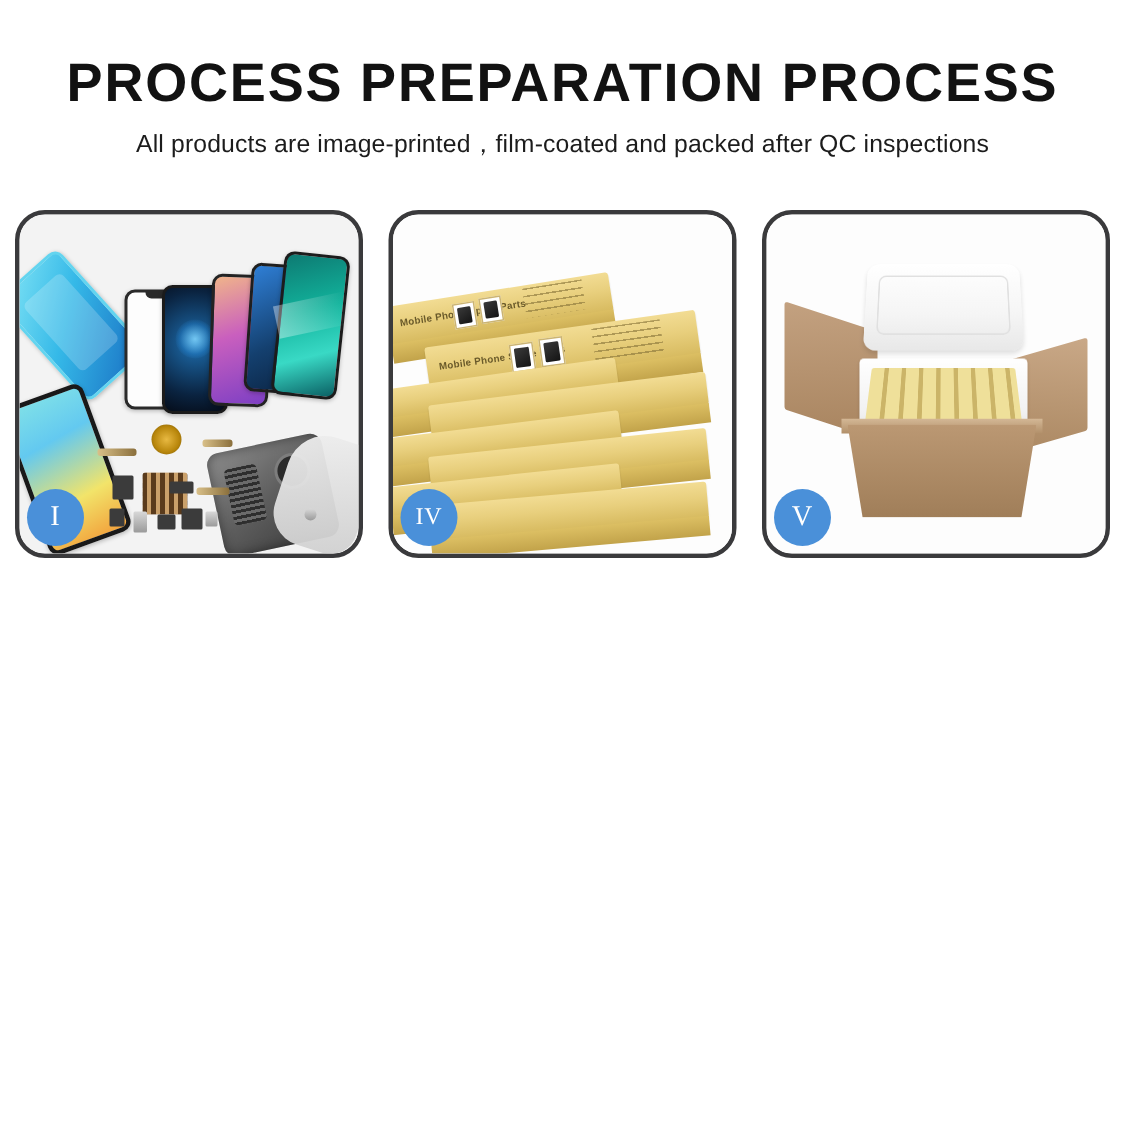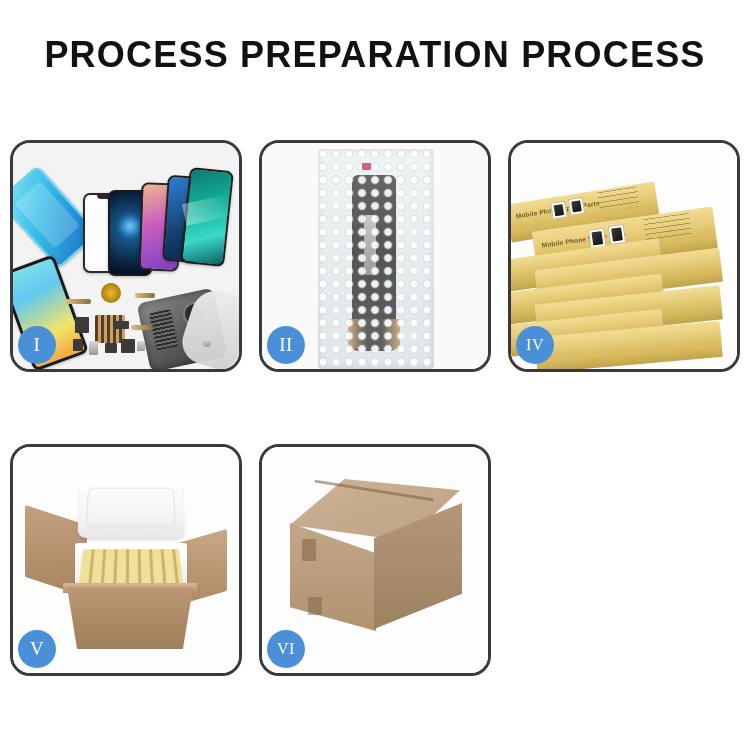--- a/index.html
+++ b/index.html
@@ -390,20 +390,21 @@
     background: rgba(128,101,70,.5); border-radius:1px;
   }
 </style>
 </head>
 <body>
 
 <div class="page">
 
   <div class="header">
     <div class="title">PROCESS PREPARATION PROCESS</div>
+    <div class="subtitle">All products are image-printed，film-coated and packed after QC inspections</div>
   </div>
 
   <div class="grid">
 
     <div class="panel">
       <div class="photo p1">
         <div class="ph ph-back"></div>
         <div class="ph ph-white"></div>
         <div class="ph ph-blue"></div>
         <div class="ph ph-purple"></div>
@@ -424,30 +425,20 @@
         <div class="part silver" style="left:76px; top:198px; width:9px; height:14px;"></div>
         <div class="part dark" style="left:92px; top:200px; width:12px; height:10px;"></div>
         <div class="part dark" style="left:108px; top:196px; width:14px; height:14px;"></div>
         <div class="part silver" style="left:124px; top:198px; width:8px; height:10px;"></div>
         <div class="part dark" style="left:100px; top:178px; width:16px; height:8px;"></div>
         <div class="part silver" style="left:190px; top:196px; width:8px; height:8px; border-radius:50%;"></div>
       </div>
       <div class="badge">I</div>
     </div>
 
-    <div class="panel">
-      <div class="photo p2">
-        <div class="bubblebag">
-          <div class="innerpart"></div>
-          <div class="bubbles"></div>
-          <div class="tinylabel"></div>
-        </div>
-      </div>
-      <div class="badge">II</div>
-    </div>
 
 
     <div class="panel">
       <div class="photo p4">
         <div class="stack">
 
           <div class="sbox" style="left:-4px; top:50px; width:150px; height:26px; transform:rotate(-9deg);">
             <span class="side"></span>
             <span class="slabel" style="left:8px; top:9px; transform:rotate(0deg);">Mobile Phone Spare Parts</span>
             <span class="swin" style="left:44px; top:5px; width:15px; height:17px;">
@@ -506,26 +497,15 @@
         <div class="flapR"></div>
         <div class="foamLid"></div>
         <div class="foamBox"></div>
         <div class="goldRows"></div>
         <div class="cartonTopEdge"></div>
         <div class="cartonBody"></div>
       </div>
       <div class="badge">V</div>
     </div>
 
-    <div class="panel">
-      <div class="photo p6">
-        <div class="c6-top"></div>
-        <div class="c6-left"></div>
-        <div class="c6-right"></div>
-        <div class="c6-seam"></div>
-        <div class="c6-tapeA"></div>
-        <div class="c6-tapeB"></div>
-      </div>
-      <div class="badge wide">VI</div>
-    </div>
 
   </div>
 </div>
 
 </body></html>

